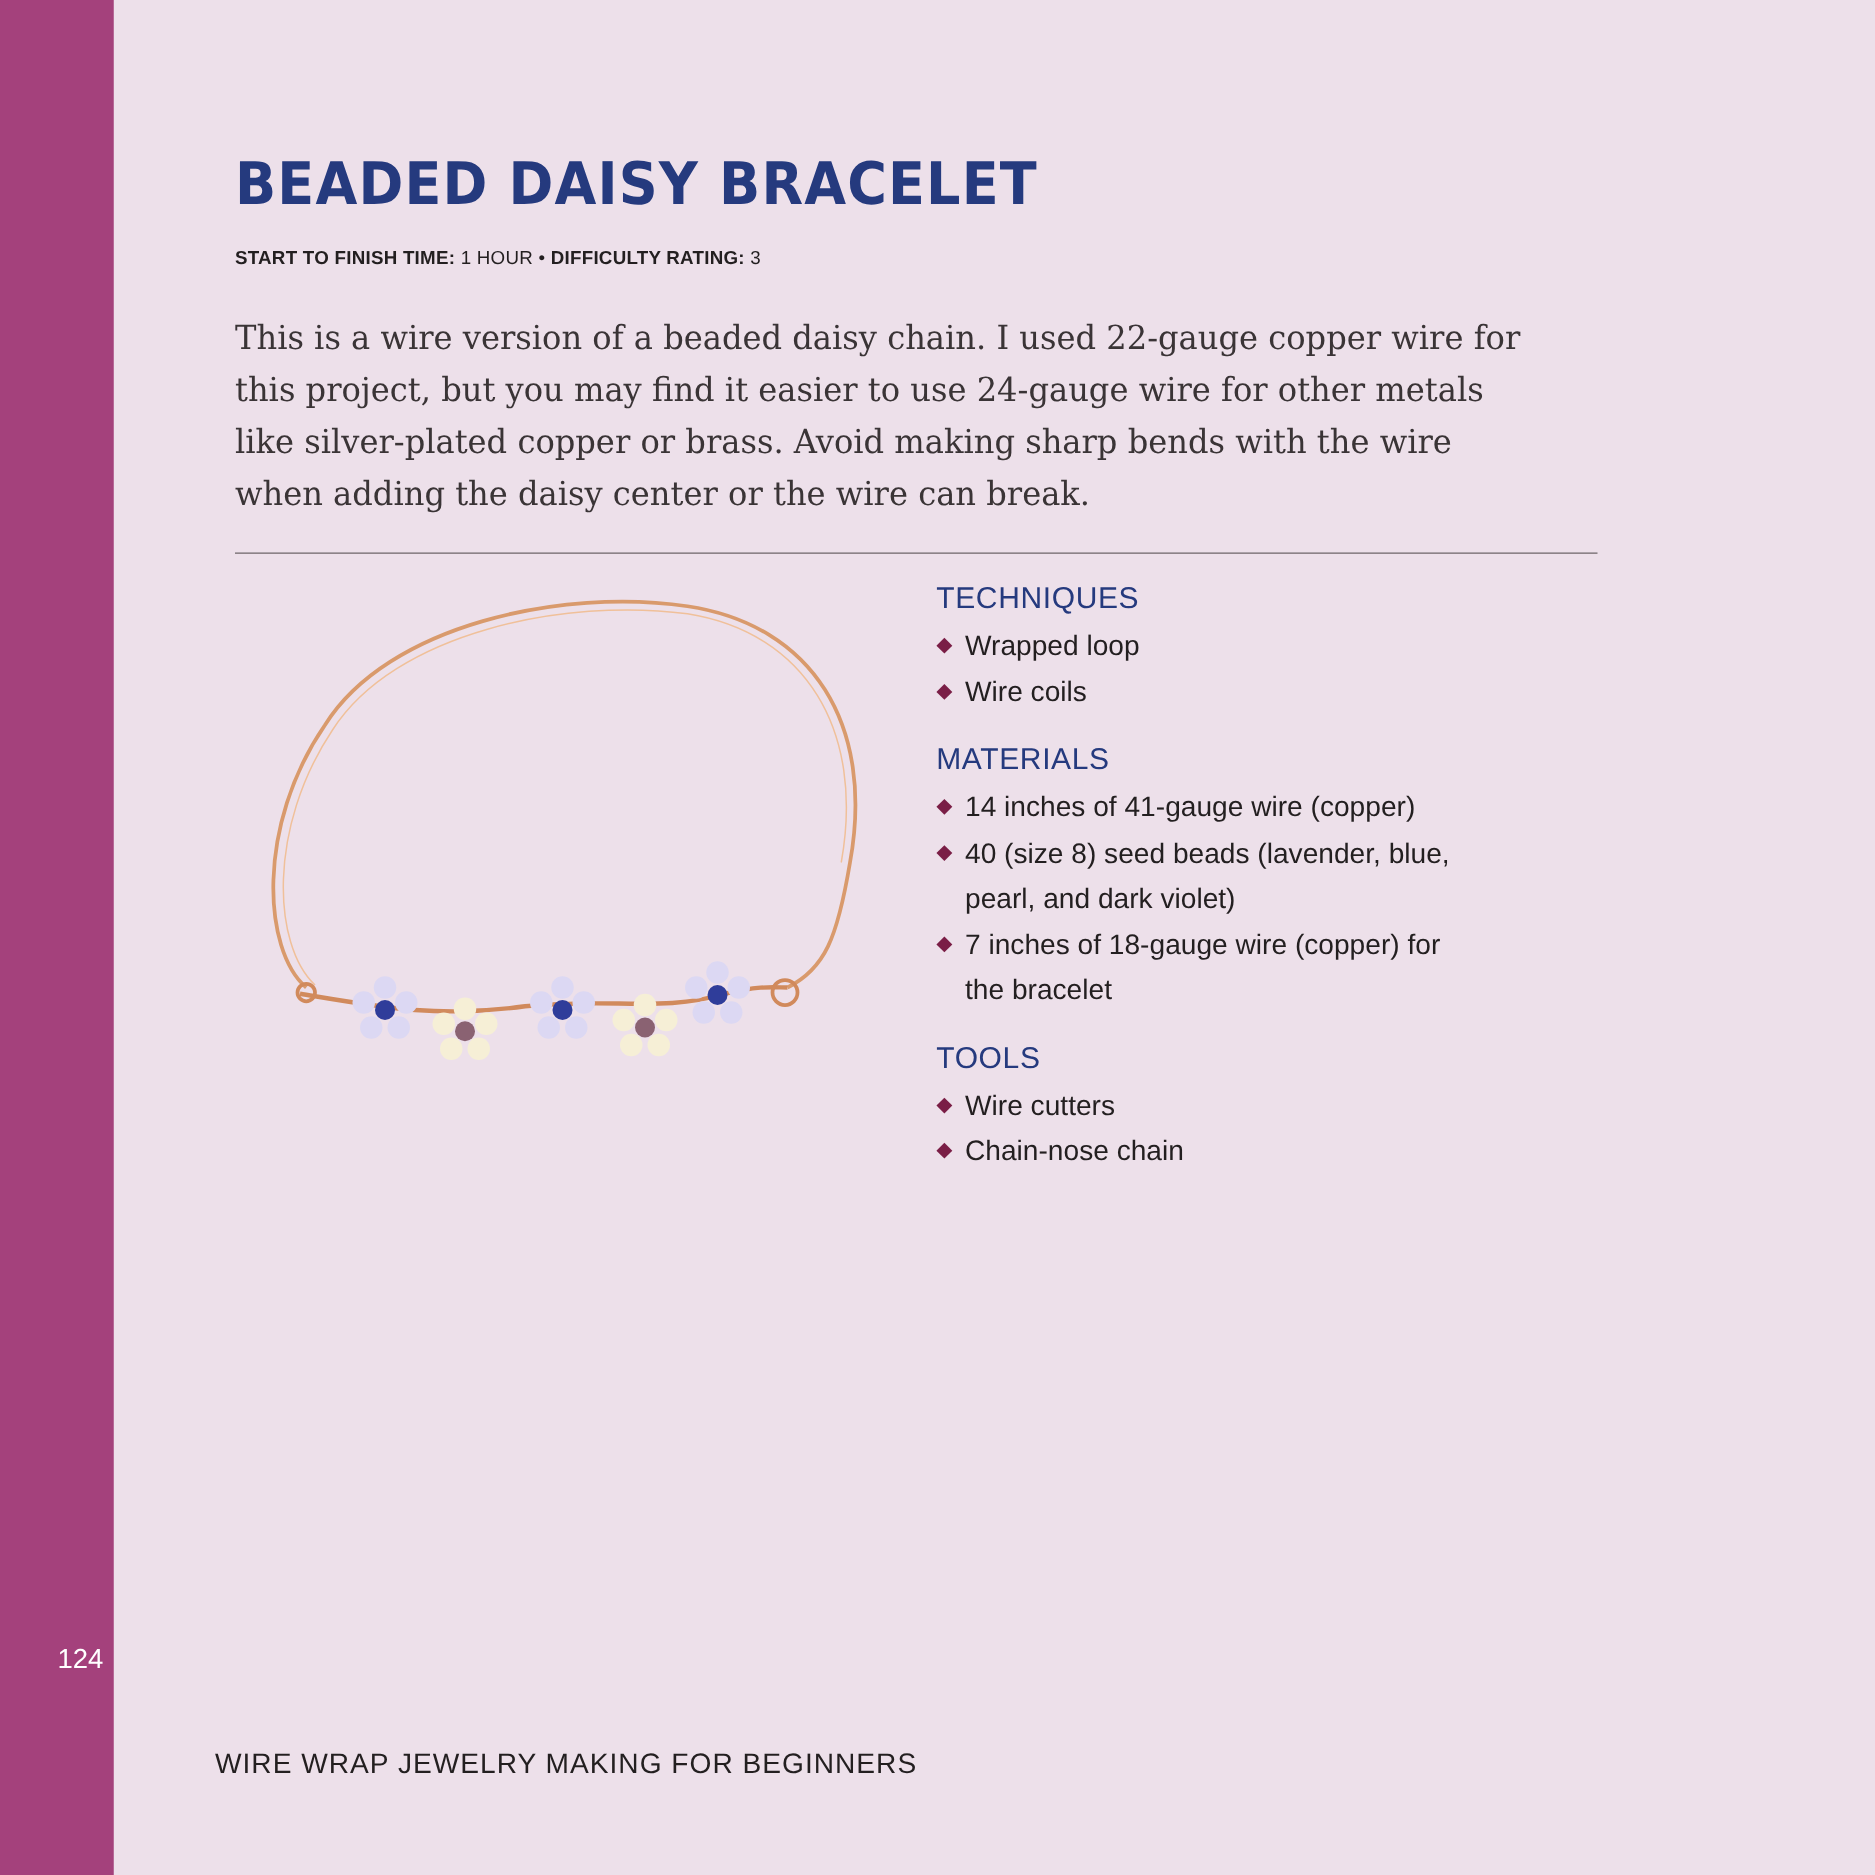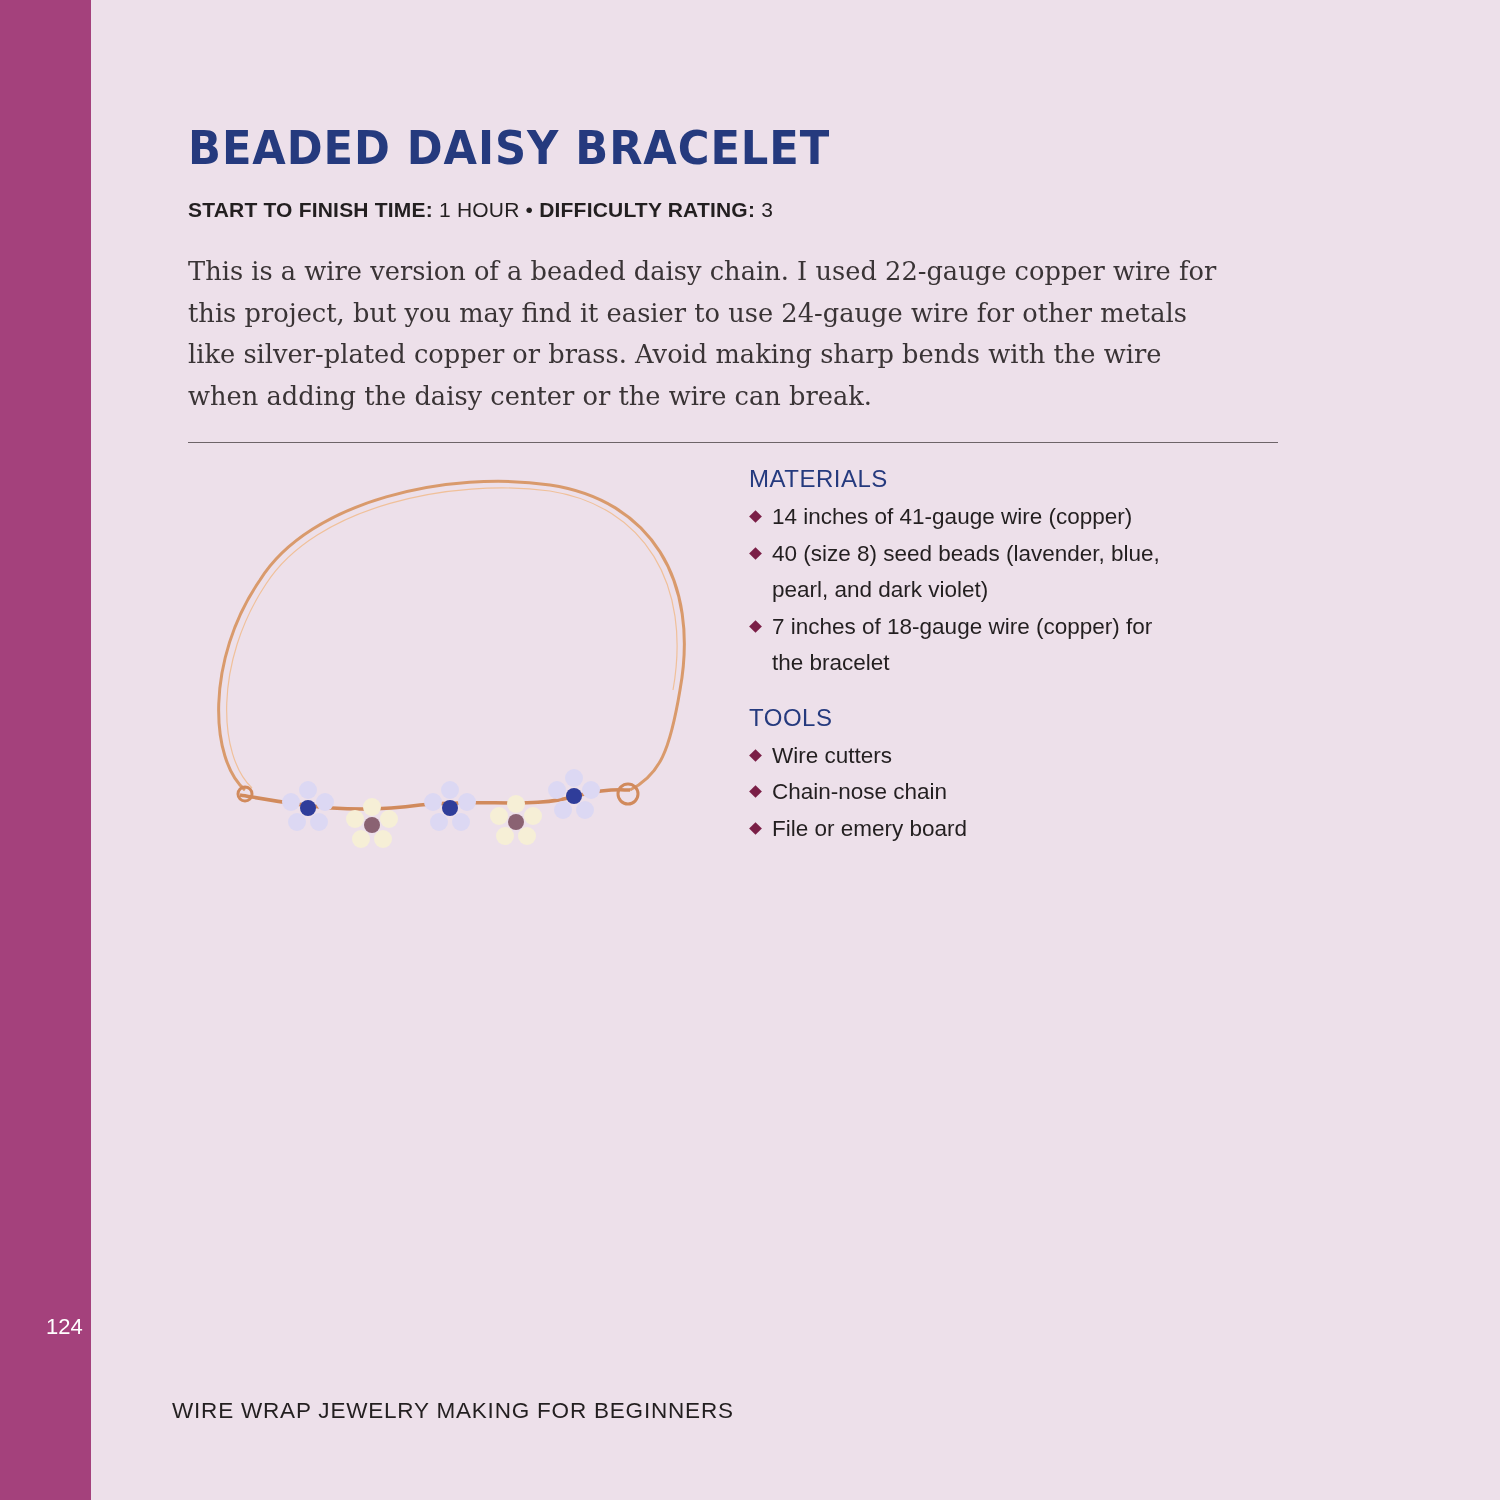--- a/index.html
+++ b/index.html
@@ -14,21 +14,21 @@
       background: #a4417c;
     }
     .title {
       position: absolute; left: 188px; top: 120px; margin: 0;
       font-family: "DejaVu Sans", sans-serif; font-weight: bold;
       font-size: 47px; letter-spacing: 1px; color: #253a7e;
       transform: scaleX(0.92); transform-origin: left top;
     }
     .meta {
       position: absolute; left: 188px; top: 198px;
-      font-size: 21px; color: #231f20; letter-spacing: 0.2px;
+      font-size: 15px; color: #231f20; letter-spacing: 0.2px;
     }
     .meta b { font-weight: bold; }
     .intro {
       position: absolute; left: 188px; top: 250px; width: 1060px; margin: 0;
       font-family: "DejaVu Serif", serif; font-size: 26.5px; line-height: 41.5px;
       color: #3a3436; font-weight: 300;
       transform: scaleX(0.97); transform-origin: left top;
     }
     .rule {
       position: absolute; left: 188px; top: 442px; width: 1090px; height: 1px;
@@ -121,27 +121,31 @@
       <circle cx="11" cy="14" r="9" fill="#dcd8f3"></circle>
         <circle cx="-11" cy="14" r="9" fill="#dcd8f3"></circle>
       <circle cx="-17" cy="-6" r="9" fill="#dcd8f3"></circle>
         <circle cx="0" cy="0" r="8" fill="#2f3d9a"></circle>
     </g>
   </svg>
 </div>
 
 <div class="lists">
   <div class="sec">
+    <h2 class="sec-head">TECHNIQUES</h2>
+    <div class="item"><span class="bullet"></span><span>Wrapped loop</span></div>
+    <div class="item"><span class="bullet"></span><span>Wire coils</span></div>
+  </div>
+  <div class="sec">
     <h2 class="sec-head">MATERIALS</h2>
     <div class="item"><span class="bullet"></span><span>14 inches of 41-gauge wire (copper)</span></div>
     <div class="item" style="width:420px"><span class="bullet"></span><span>40 (size 8) seed beads (lavender, blue, pearl, and dark violet)</span></div>
     <div class="item" style="width:400px"><span class="bullet"></span><span>7 inches of 18-gauge wire (copper) for the bracelet</span></div>
   </div>
   <div class="sec">
     <h2 class="sec-head">TOOLS</h2>
     <div class="item"><span class="bullet"></span><span>Wire cutters</span></div>
     <div class="item"><span class="bullet"></span><span>Chain-nose chain</span></div>
-    <div class="item"><span class="bullet"></span><span>File or emery board</span></div>
   </div>
 </div>
 
 <div class="page-num">124</div>
 <div class="footer-title">WIRE WRAP JEWELRY MAKING FOR BEGINNERS</div>
 
 </body></html>

